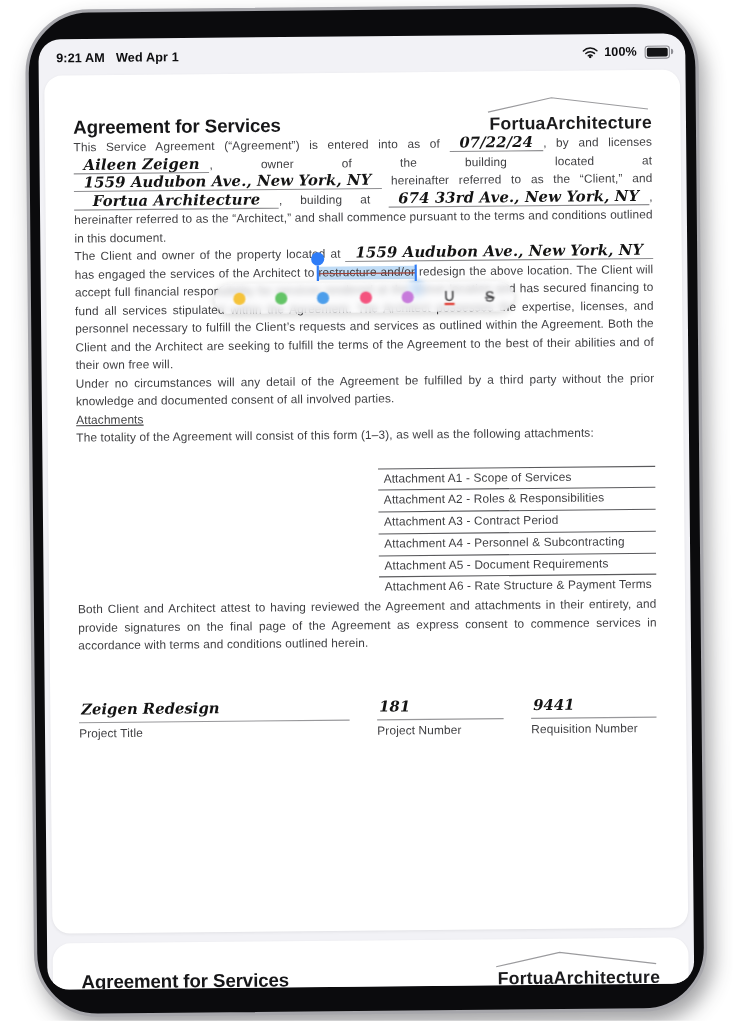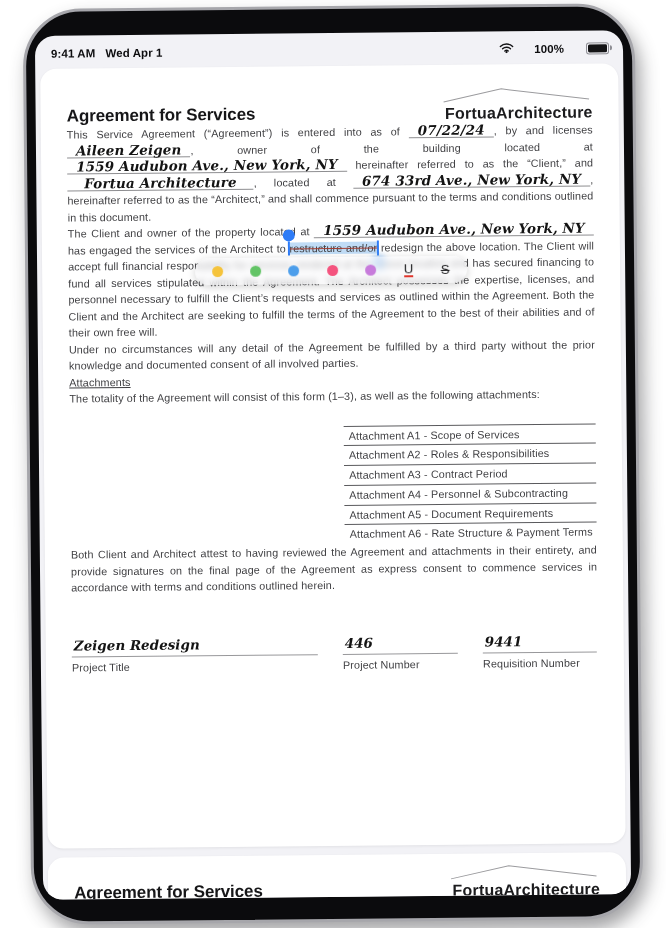--- a/index.html
+++ b/index.html
@@ -12,21 +12,21 @@
           padding:24px 9px 22px;transform:rotate(-0.55deg);
           box-shadow:5px 10px 18px rgba(50,50,55,.45);}
   .screen{width:100%;height:100%;background:#F2F2F6;border-radius:20px;overflow:hidden;
           display:flex;flex-direction:column;}
 
   
   .statusbar{flex:0 0 auto;height:23px;padding:6px 14px 0 16px;display:flex;
              justify-content:space-between;align-items:center;color:#0d0d0f;
              font-size:11.5px;font-weight:700;letter-spacing:.1px;}
   .sb-left{display:flex;gap:10px;align-items:center}
-  .sb-right{display:flex;gap:20px;align-items:flex-end}
+  .sb-right{display:flex;gap:5px;align-items:flex-start}
   .battery{position:relative;width:21px;height:10.5px;border:1px solid rgba(60,60,67,.55);
            border-radius:3px;margin-left:2px}
   .battery i{position:absolute;inset:1px;background:#141416;border-radius:1.5px}
   .battery::after{content:'';position:absolute;right:-3.5px;top:2.5px;width:2px;height:4.5px;
            background:rgba(60,60,67,.55);border-radius:0 2px 2px 0}
 
   
   .pages{flex:1;padding:4px 5px 0;overflow:hidden}
   .page{background:#fff;border-radius:16px;box-shadow:0 1px 3px rgba(0,0,0,.07)}
   .page1{height:780px;padding:38px 26px 0;box-sizing:border-box;position:relative}
@@ -85,21 +85,21 @@
   .sig-title{width:246px}.sig-num{width:115px;margin-left:25px}.sig-req{width:114px;margin-left:25px}
 </style>
 </head>
 <body>
 
 <div class="device">
   <div class="screen">
 
     <div class="statusbar">
       <div class="sb-left">
-        <span>9:41 AM</span>
+        <span>9:21 AM</span>
         <span>Wed Apr 1</span>
       </div>
       <div class="sb-right">
         <span>
           <svg width="15" height="11" viewBox="0 0 16 12" fill="none">
             <path d="M1.3 4.6 A9.5 9.5 0 0 1 14.7 4.6" stroke="#141416" stroke-width="1.5" stroke-linecap="round"></path>
             <path d="M3.7 7.1 A6.2 6.2 0 0 1 12.3 7.1" stroke="#141416" stroke-width="1.5" stroke-linecap="round"></path>
             <path d="M6.1 9.4 A3 3 0 0 1 9.9 9.4" stroke="#141416" stroke-width="1.5" stroke-linecap="round"></path>
             <circle cx="8" cy="10.7" r="1.2" fill="#141416"></circle>
           </svg>
@@ -123,21 +123,21 @@
             </svg>
             <span>FortuaArchitecture</span>
           </div>
         </div>
 
         <p class="doc m-p1"><span>This Service Agreement (“Agreement”) is entered into as of</span>
           <span class="field hw">07/22/24</span><span>, by and licenses</span>
           <span class="field hw">Aileen Zeigen</span><span>, owner of the building located at</span>
           <span class="field hw">1559 Audubon Ave., New York, NY</span>
           <span>hereinafter referred to as the “Client,” and</span>
-          <span class="field hw wide">Fortua Architecture</span><span>, located at</span>
+          <span class="field hw wide">Fortua Architecture</span><span>, building at</span>
           <span class="field hw">674 33rd Ave., New York, NY</span><span>, hereinafter referred to as the “Architect,” and shall commence pursuant to the terms and conditions outlined in this document.</span></p>
 
         <p class="doc m-p2"><span>The Client and owner of the property located at</span>
           <span class="field hw">1559 Audubon Ave., New York, NY</span>
           <span>has engaged the services of the Architect to</span>
           <span class="sel"><span>restructure and/or</span><span class="stem-start"></span><span class="handle-start"></span><span class="cursor-end"></span><span class="popup">
                 <span class="dot" style="background: rgb(245, 195, 59);"></span>
                 <span class="dot" style="background: rgb(99, 196, 102);"></span>
                 <span class="dot" style="background: rgb(76, 158, 235);"></span>
                 <span class="dot" style="background: rgb(244, 83, 126);"></span>
@@ -165,21 +165,21 @@
 
         <div class="sig-row">
           <div class="sig sig-title">
             <div class="sig-val">
                 <span class="hw">Zeigen Redesign</span>
               </div>
             <div class="sig-label">Project Title</div>
           </div>
           <div class="sig sig-num">
             <div class="sig-val">
-                <span class="hw">446</span>
+                <span class="hw">181</span>
               </div>
             <div class="sig-label">Project Number</div>
           </div>
           <div class="sig sig-req">
             <div class="sig-val">
                 <span class="hw">9441</span>
               </div>
             <div class="sig-label">Requisition Number</div>
           </div>
         </div>

